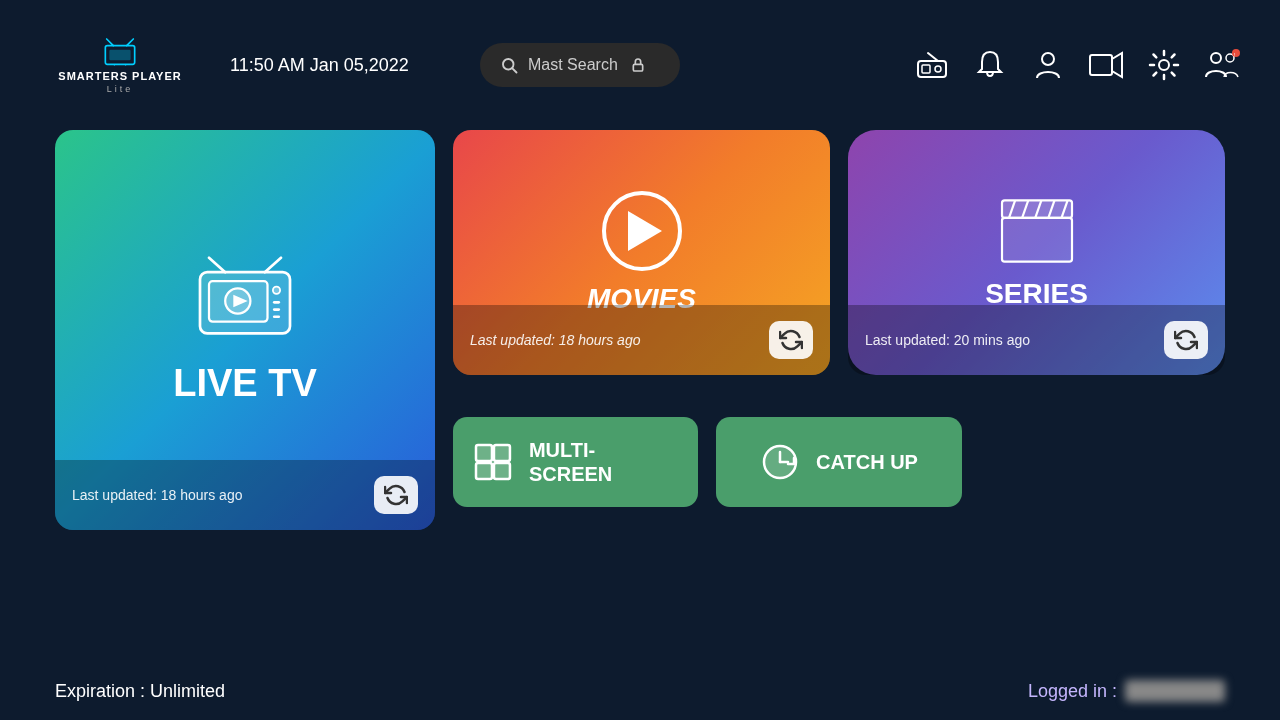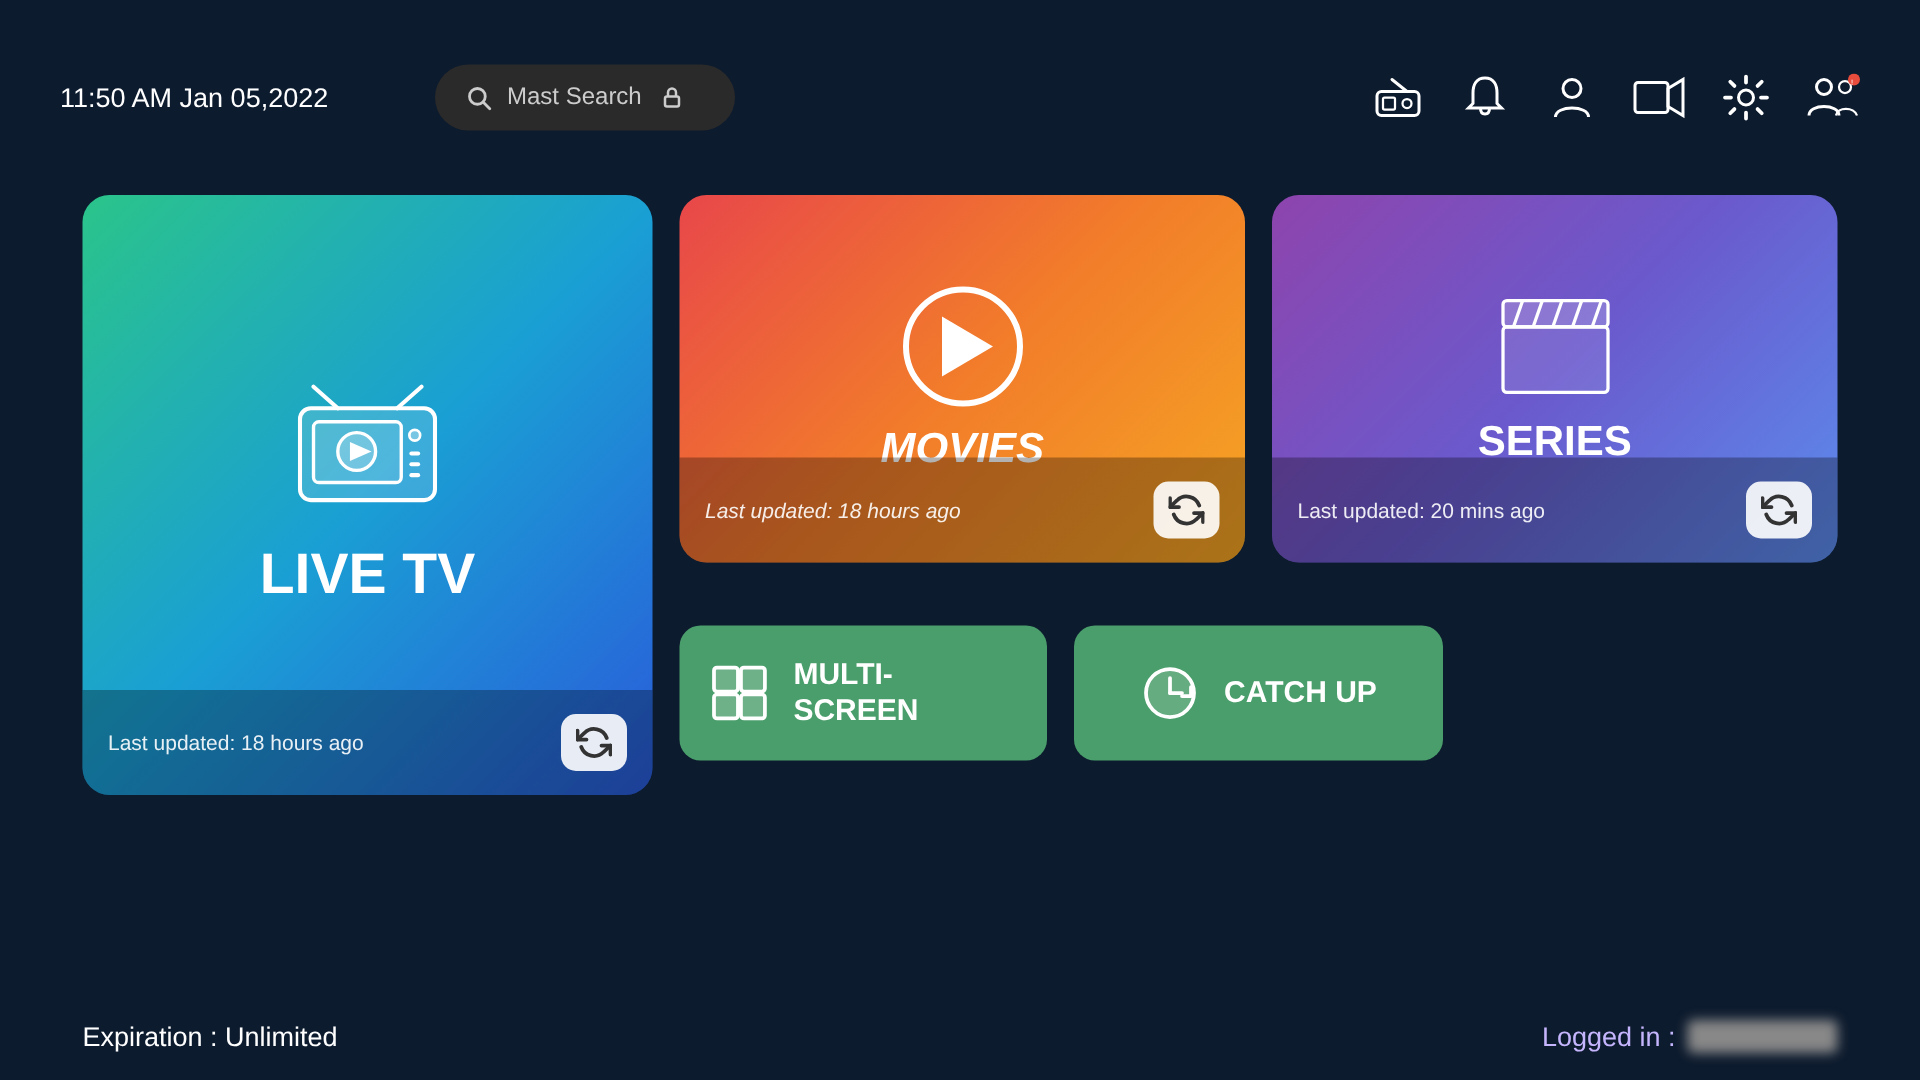--- a/index.html
+++ b/index.html
@@ -157,21 +157,21 @@
 
     .movies-card .card-label {
       font-size: 28px;
       font-weight: 700;
       color: white;
       margin-top: 12px;
     }
 
     
     .series-card {
-      border-radius: 18px;
+      border-radius: 28px;
       background: linear-gradient(135deg, #8e44ad 0%, #6a5acd 50%, #5b8dee 100%);
       display: flex;
       flex-direction: column;
       align-items: center;
       justify-content: center;
       position: relative;
       height: 245px;
       cursor: pointer;
     }
 
@@ -269,20 +269,36 @@
     
     .epg-icon {
       width: 36px;
       height: 36px;
     }
   </style>
 </head>
 <body>
 
 <div class="header">
+  <div class="logo-container">
+
+    <svg class="logo-tv-icon" viewBox="0 0 60 44" fill="none" xmlns="http://www.w3.org/2000/svg">
+      <rect x="8" y="14" width="44" height="28" rx="3" stroke="#00cfff" stroke-width="2.5" fill="none"></rect>
+      <rect x="14" y="20" width="32" height="16" rx="2" fill="#00cfff" opacity="0.3"></rect>
+      <line x1="22" y1="44" x2="18" y2="52" stroke="#00cfff" stroke-width="2"></line>
+      <line x1="38" y1="44" x2="42" y2="52" stroke="#00cfff" stroke-width="2"></line>
+      <line x1="15" y1="48" x2="45" y2="48" stroke="#00cfff" stroke-width="1.5"></line>
+
+      <line x1="20" y1="14" x2="10" y2="4" stroke="#00cfff" stroke-width="2.5" stroke-linecap="round"></line>
+
+      <line x1="40" y1="14" x2="50" y2="4" stroke="#00cfff" stroke-width="2.5" stroke-linecap="round"></line>
+    </svg>
+    <div style="font-size:11px;font-weight:700;letter-spacing:1px;color:white;line-height:1.2;">SMARTERS PLAYER</div>
+    <div style="font-size:9px;color:#aaa;letter-spacing:3px;">Lite</div>
+  </div>
 
   <div class="datetime">11:50 AM  Jan 05,2022</div>
 
   <div class="search-bar">
     <svg width="18" height="18" viewBox="0 0 24 24" fill="none">
       <circle cx="11" cy="11" r="7" stroke="#ccc" stroke-width="2.5"></circle>
       <line x1="16.5" y1="16.5" x2="22" y2="22" stroke="#ccc" stroke-width="2.5" stroke-linecap="round"></line>
     </svg>
     <span style="color:#ccc;font-size:16px;">Mast Search</span>
 

